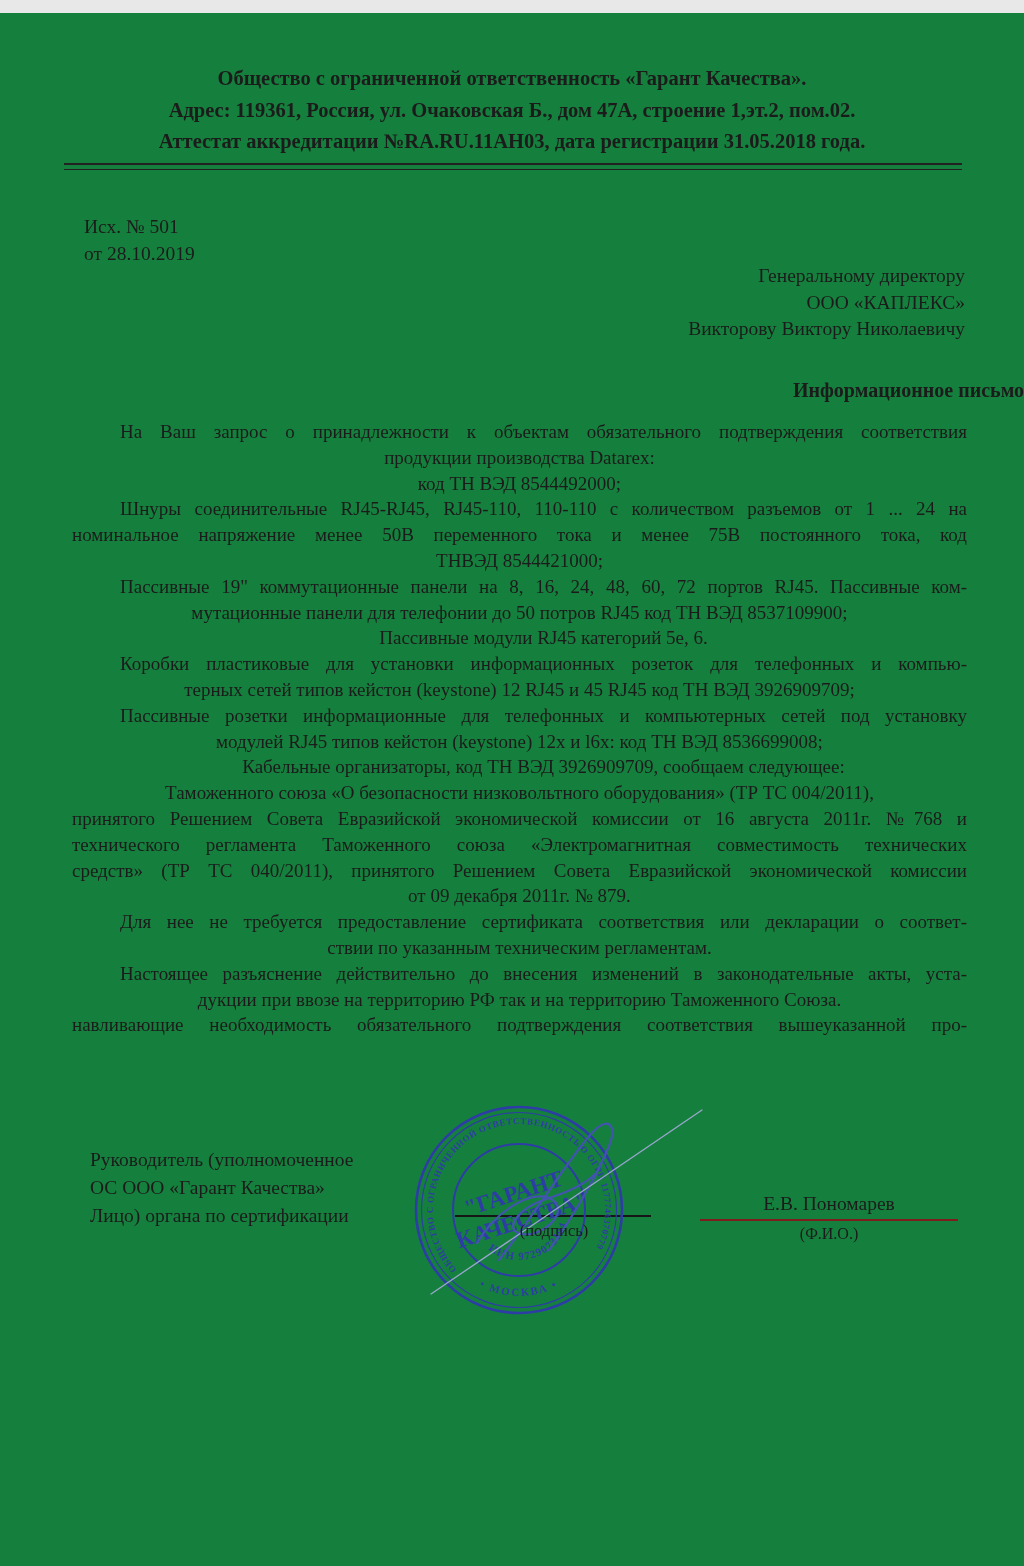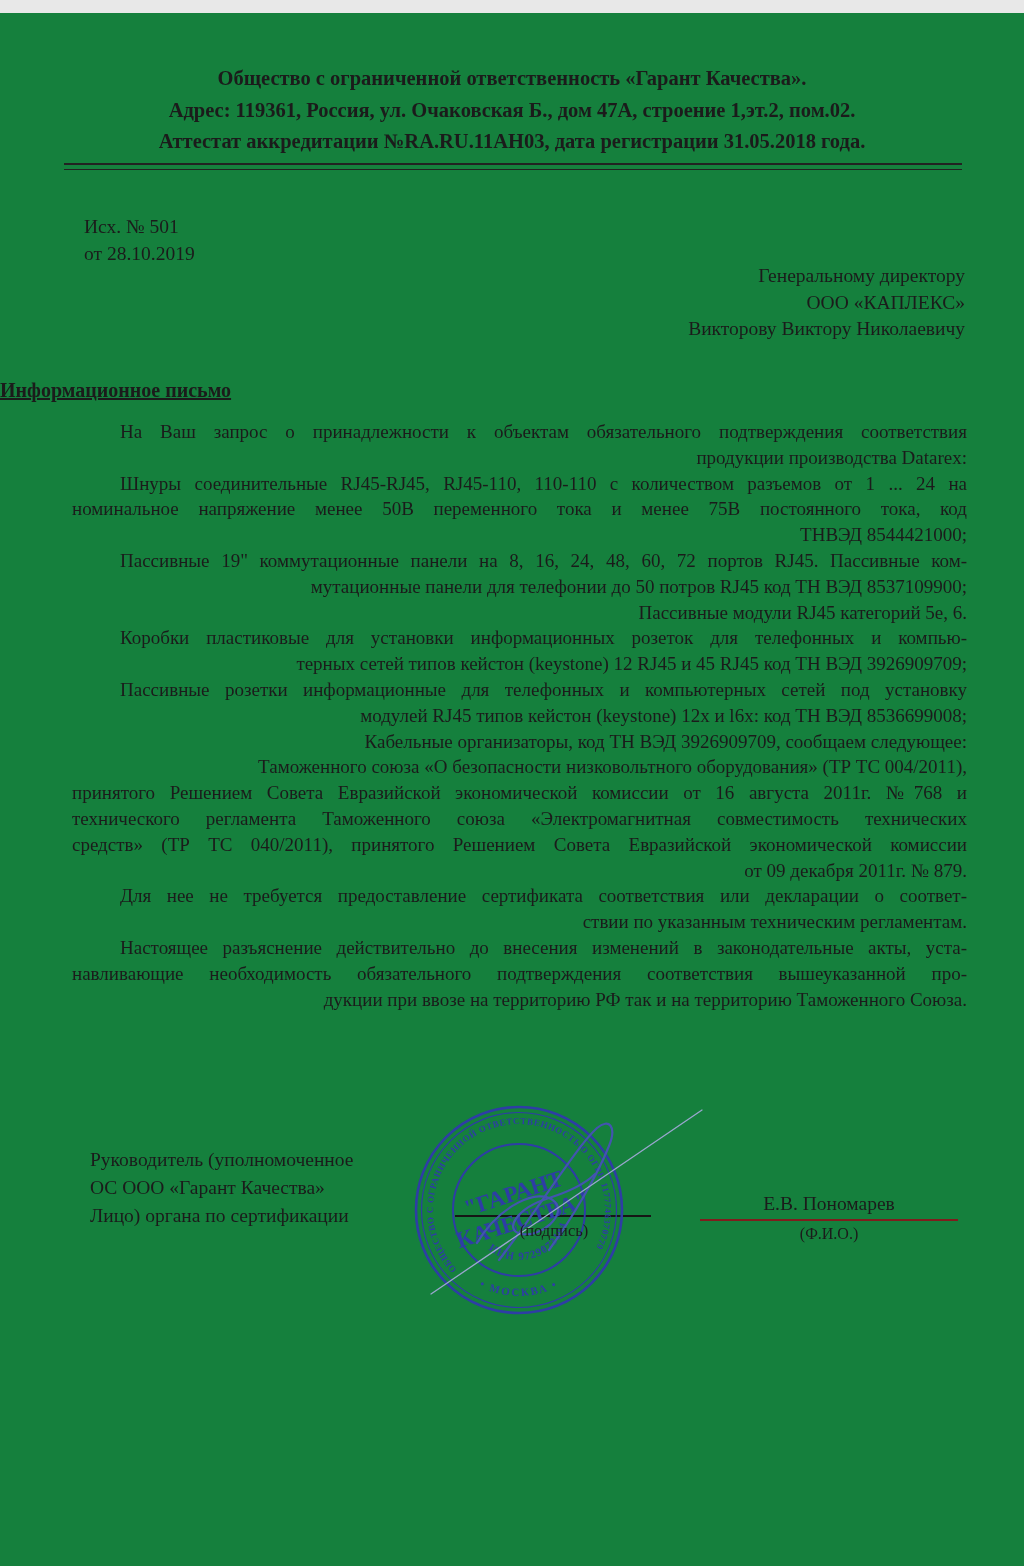--- a/index.html
+++ b/index.html
@@ -19,24 +19,24 @@
   }
   .rule-double{
     position:absolute;top:150px;left:64px;width:898px;height:4px;
     border-top:2.5px solid #222;border-bottom:1.5px solid #222;
   }
   
   .ref-block{position:absolute;left:84px;top:200px;font-size:19.5px;line-height:27px;}
   
   .addressee{position:absolute;right:59px;top:250px;text-align:right;font-size:19.5px;line-height:26.5px;}
   
-  .doc-title{position:absolute;left:0;right:0;top:366px;text-align:left;font-weight:bold;font-size:20px;text-decoration:underline;}
+  .doc-title{position:absolute;left:0;right:0;top:366px;text-align:right;font-weight:bold;font-size:20px;}
   
   .body-text{position:absolute;left:72px;top:406px;width:895px;font-size:19px;}
-  .bline{height:25.8px;line-height:25.8px;overflow:hidden;text-align:right;}
+  .bline{height:25.8px;line-height:25.8px;overflow:hidden;text-align:center;}
   .bline.just{text-align:justify;text-align-last:justify;}
   .bline.ind{text-indent:48px;}
   
   .sig-section{position:absolute;left:0;top:1120px;width:1024px;height:320px;}
   .sig-left{position:absolute;left:90px;top:13px;width:330px;font-size:19.5px;}
   .sig-left .sline{line-height:28px;}
   .stamp-svg{position:absolute;left:399px;top:-45px;overflow:visible;z-index:2;}
   .podpis-line{position:absolute;left:455px;top:82px;width:196px;height:2px;background:#161616;z-index:1;}
   .podpis-label{position:absolute;left:458px;top:88px;width:192px;text-align:center;font-size:16.5px;z-index:3;}
   .name-row{
@@ -66,41 +66,42 @@
     <div>Генеральному директору</div>
     <div>ООО «КАПЛЕКС»</div>
     <div>Викторову Виктору Николаевичу</div>
   </div>
 
   <div class="doc-title">Информационное письмо</div>
 
   <div class="body-text">
       <div class="bline ind just">На Ваш запрос о принадлежности к объектам обязательного подтверждения соответствия</div>
       <div class="bline">продукции производства Datarex:</div>
+      <div class="bline">код ТН ВЭД 8544492000;</div>
       <div class="bline ind just">Шнуры соединительные RJ45-RJ45, RJ45-110, 110-110 с количеством разъемов от 1 ... 24 на</div>
       <div class="bline just">номинальное напряжение менее 50В переменного тока и менее 75В постоянного тока, код</div>
       <div class="bline">ТНВЭД 8544421000;</div>
       <div class="bline ind just">Пассивные 19" коммутационные панели на 8, 16, 24, 48, 60, 72 портов RJ45. Пассивные ком-</div>
       <div class="bline">мутационные панели для телефонии до 50 потров RJ45 код ТН ВЭД 8537109900;</div>
       <div class="bline ind">Пассивные модули RJ45 категорий 5е, 6.</div>
       <div class="bline ind just">Коробки пластиковые для установки информационных розеток для телефонных и компью-</div>
       <div class="bline">терных сетей типов кейстон (keystone) 12 RJ45 и 45 RJ45 код ТН ВЭД 3926909709;</div>
       <div class="bline ind just">Пассивные розетки информационные для телефонных и компьютерных сетей под установку</div>
       <div class="bline">модулей RJ45 типов кейстон (keystone) 12x и l6x: код ТН ВЭД 8536699008;</div>
       <div class="bline ind">Кабельные организаторы, код ТН ВЭД 3926909709, сообщаем следующее:</div>
       <div class="bline">Таможенного союза «О безопасности низковольтного оборудования» (ТР ТС 004/2011),</div>
       <div class="bline just">принятого Решением Совета Евразийской экономической комиссии от 16 августа 2011г. №768 и</div>
       <div class="bline just">технического регламента Таможенного союза «Электромагнитная совместимость технических</div>
       <div class="bline just">средств» (ТР ТС 040/2011), принятого Решением Совета Евразийской экономической комиссии</div>
       <div class="bline">от 09 декабря 2011г. № 879.</div>
       <div class="bline ind just">Для нее не требуется предоставление сертификата соответствия или декларации о соответ-</div>
       <div class="bline">ствии по указанным техническим регламентам.</div>
       <div class="bline ind just">Настоящее разъяснение действительно до внесения изменений в законодательные акты, уста-</div>
+      <div class="bline">дукции при ввозе на территорию РФ так и на территорию Таможенного Союза.</div>
       <div class="bline just">навливающие необходимость обязательного подтверждения соответствия вышеуказанной про-</div>
-      <div class="bline">дукции при ввозе на территорию РФ так и на территорию Таможенного Союза.</div>
     </div>
 
   <div class="sig-section">
 
     <div class="sig-left">
         <div class="sline">Руководитель (уполномоченное</div>
         <div class="sline">ОС ООО «Гарант Качества»</div>
         <div class="sline">Лицо) органа по сертификации</div>
       </div>
 

